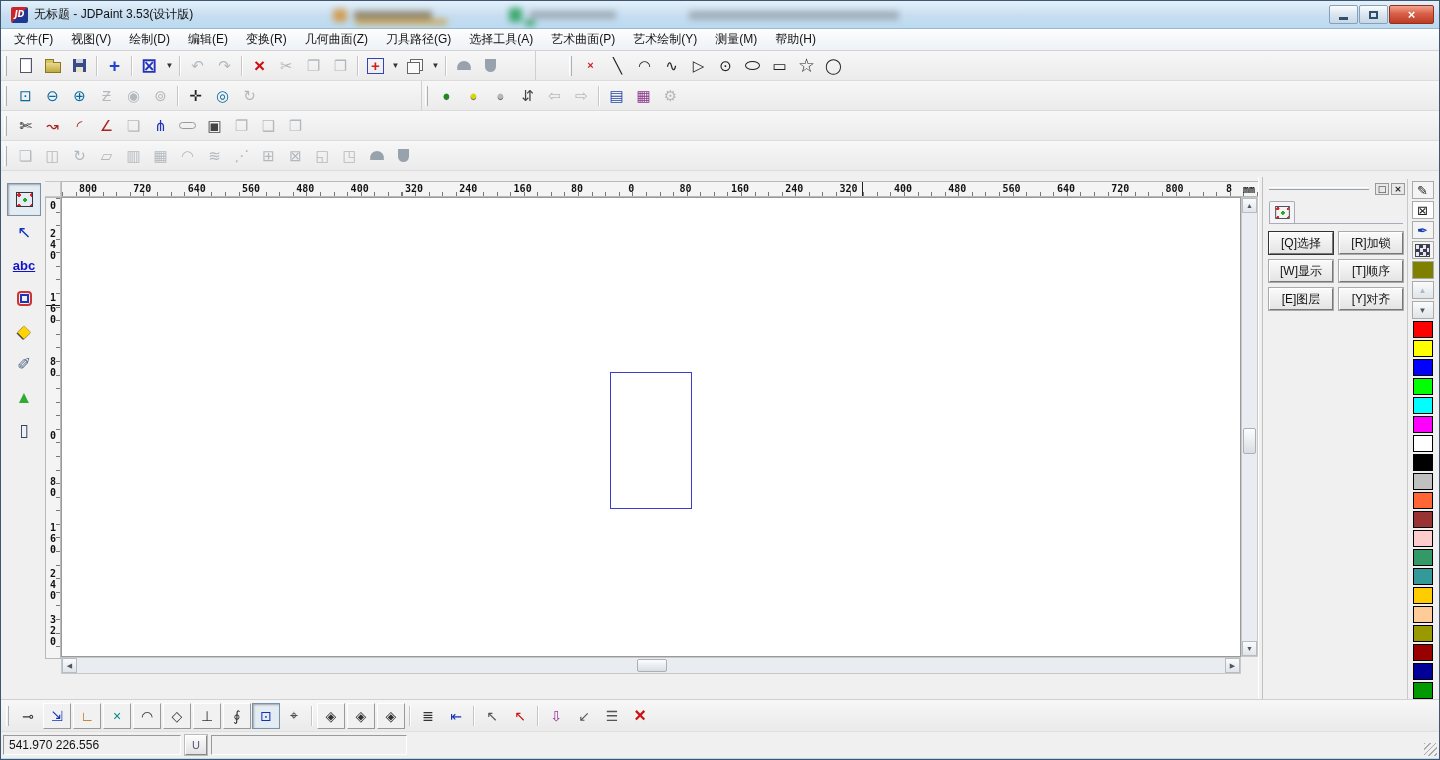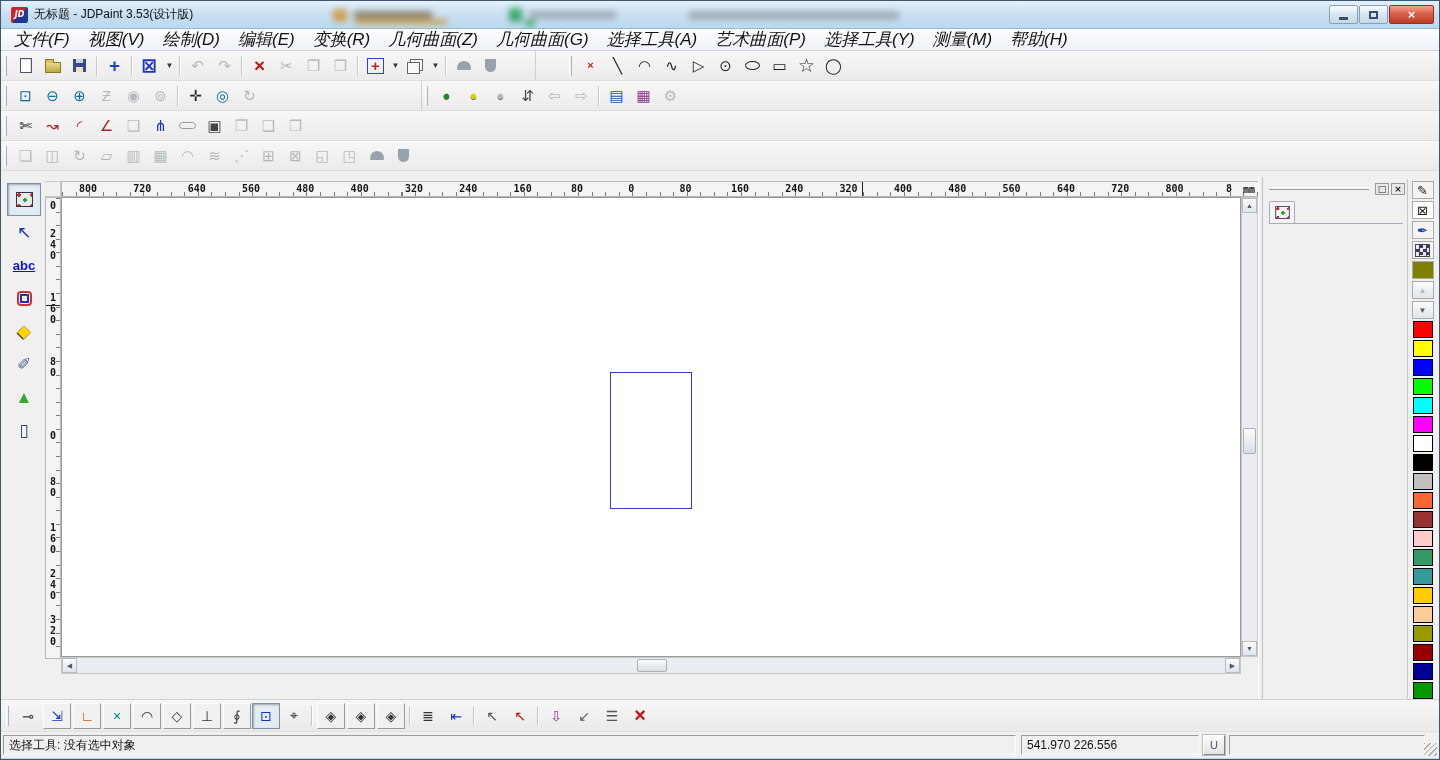--- a/index.html
+++ b/index.html
@@ -31,21 +31,21 @@
     display:flex;align-items:center;justify-content:center;
     background:linear-gradient(#fdfdfe,#dce7f1 45%,#c6d7e6);cursor:pointer;}
   .wbtn.min,.wbtn.max{width:29px;}
   .wbtn.close{width:45px;background:linear-gradient(#f2a58c,#d9604a 45%,#bc3c22);
     border-color:#93301c;color:#fff;font-weight:700;font-size:13px;}
   .mini-bar{width:9px;height:3px;background:#33506b;margin-top:7px;}
   .maxi-box{width:9px;height:8px;border:2px solid #33506b;background:transparent;}
   
   .menubar{position:absolute;left:0;top:28px;width:100%;height:22px;display:flex;align-items:center;
     background:linear-gradient(#fcfdfe,#eef2f6);border-bottom:1px solid #d4d4d4;padding-left:4px;}
-  .menu-item{padding:3px 9px;font-size:17px;color:#111;cursor:default;font-style:italic;}
+  .menu-item{padding:3px 9px;font-size:12px;color:#111;cursor:default;}
   
   .tbzone{position:absolute;left:0;top:50px;width:100%;height:126px;background:#f0f0f0;}
   .tbrow{display:flex;height:30px;align-items:center;background:linear-gradient(#f7f7f7,#ebebeb);
     border-bottom:1px solid #dcdcdc;}
   .pane{display:flex;align-items:center;height:100%;}
   .pane.p1{width:534px;flex:none;}
   .pane.p2{padding-left:30px;border-left:1px solid #cfcfcf;}
   .pane.p3{width:420px;flex:none;}
   .pane.p4{border-left:1px solid #cfcfcf;}
   .tbtn{width:27px;height:26px;display:flex;align-items:center;justify-content:center;
@@ -217,24 +217,24 @@
     </div>
   </div>
 
   <div class="menubar">
       <span class="menu-item">文件(F)</span>
       <span class="menu-item">视图(V)</span>
       <span class="menu-item">绘制(D)</span>
       <span class="menu-item">编辑(E)</span>
       <span class="menu-item">变换(R)</span>
       <span class="menu-item">几何曲面(Z)</span>
-      <span class="menu-item">几何曲面(G)</span>
+      <span class="menu-item">刀具路径(G)</span>
       <span class="menu-item">选择工具(A)</span>
       <span class="menu-item">艺术曲面(P)</span>
-      <span class="menu-item">选择工具(Y)</span>
+      <span class="menu-item">艺术绘制(Y)</span>
       <span class="menu-item">测量(M)</span>
       <span class="menu-item">帮助(H)</span>
     </div>
 
   <div class="tbzone">
     <div class="tbrow">
       <div class="pane p1">
           <span class="tgrip"></span>
           <span class="tbtn">
             <i class="shape i-page"></i>
@@ -577,20 +577,28 @@
       <div class="rp-title">
         <i class="rp-grip"></i>
         <span class="rp-wbtn">□</span>
         <span class="rp-wbtn">×</span>
       </div>
       <div class="rp-tabs">
         <span class="rp-tab">
           <i class="shape i-selbox smallbox"></i>
         </span>
       </div>
+      <div class="rp-btns">
+          <span class="rp-btn default">[Q]选择</span>
+          <span class="rp-btn">[R]加锁</span>
+          <span class="rp-btn">[W]显示</span>
+          <span class="rp-btn">[T]顺序</span>
+          <span class="rp-btn">[E]图层</span>
+          <span class="rp-btn">[Y]对齐</span>
+        </div>
     </div>
 
     <div class="cstrip">
       <div class="ctools">
           <span class="cbtn">
             <span class="glyph" style="color: rgb(34, 34, 34);">✎</span>
           </span>
           <span class="cbtn whitebg">
             <span class="glyph" style="color: rgb(34, 34, 34);">⊠</span>
           </span>
@@ -698,23 +706,20 @@
       </span>
       <span class="sbtn">
         <span class="glyph" style="color: rgb(85, 85, 85);">☰</span>
       </span>
       <span class="sbtn big">
         <span class="glyph" style="color: rgb(204, 17, 17);">×</span>
       </span>
     </div>
 
   <div class="statusbar">
-    <div class="sp main">
-      <span>选择工具: 没有选中对象</span>
-    </div>
     <div class="sp coords">
       <span>541.970 226.556</span>
     </div>
     <span class="ubtn">U</span>
     <div class="sp tail"></div>
     <i class="sizegrip"></i>
   </div>
 
 </div>
 

